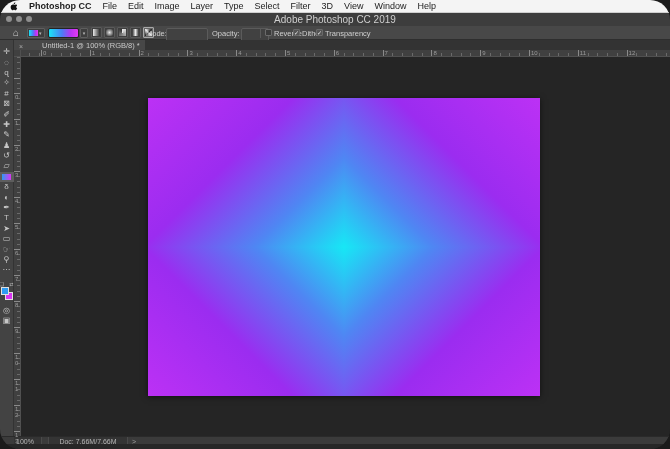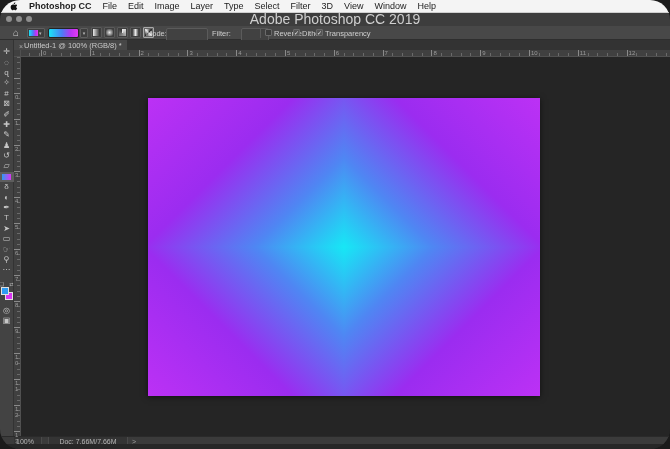--- a/index.html
+++ b/index.html
@@ -12,21 +12,21 @@
            border-bottom:1px solid #cfcfcf;display:flex;align-items:center;gap:11px;
            padding-left:10px;font-size:9px;color:#1c1c1c;white-space:nowrap;}
   .menubar .apple{display:flex;align-items:center;}
   .menu-item{cursor:default;}
   .app-name{font-weight:bold;}
 
   
   .titlebar{position:absolute;left:0;top:13px;width:670px;height:13px;background:#3d3d3d;}
   .traffic{position:absolute;left:6px;top:3px;display:flex;gap:4px;}
   .tl{width:6px;height:6px;border-radius:50%;background:#8f8f8f;}
-  .win-title{position:absolute;left:0;top:0;width:100%;text-align:center;font-size:14px;
+  .win-title{position:absolute;left:0;top:0;width:100%;text-align:center;font-size:10px;
              line-height:13px;color:#cfcfcf;}
 
   
   .optionsbar{position:absolute;left:0;top:26px;width:670px;height:14px;background:#484848;
               border-bottom:1px solid #2e2e2e;font-size:8px;color:#cfcfcf;}
   .ob-abs{position:absolute;}
   .home{left:13px;top:1px;font-size:10px;line-height:12px;color:#cccccc;}
   .preset{left:27px;top:2px;width:18px;height:10px;border:1px solid #5e5e5e;background:#3e3e3e;
           border-radius:1px;display:flex;align-items:center;gap:1px;padding:0 1px;}
   .preset-chip{width:9px;height:6px;}
@@ -49,21 +49,21 @@
           color:#d8d8d8;font-size:7.5px;display:flex;align-items:center;
           justify-content:space-between;padding:17px 2px;}
   .ob-divider{left:260px;top:2px;width:1px;height:10px;background:#5a5a5a;}
   .cb{top:3px;width:7px;height:7px;background:#3a3a3a;border:1px solid #6a6a6a;border-radius:1px;
       font-size:6px;line-height:6px;color:#e8e8e8;text-align:center;}
   .cb.checked{background:#555555;}
 
   
   .tabbar{position:absolute;left:14px;top:40px;width:656px;height:10px;background:#333333;}
   .tab{position:absolute;left:0;top:0;height:10px;background:#474747;color:#c9c9c9;
-       font-size:7.5px;display:flex;align-items:flex-end;gap:1px;padding:0 5px;}
+       font-size:7.5px;display:flex;align-items:flex-end;gap:19px;padding:0 5px;}
   .tab-close{font-size:7px;color:#aaaaaa;}
 
   
   .ruler-h{position:absolute;left:14px;top:50px;width:656px;height:7px;background:#404040;
            border-bottom:1px solid #505050;}
   .ruler-h::before{content:"";position:absolute;left:0;right:0;bottom:0;height:3px;
            background:repeating-linear-gradient(to right,#6a6a6a 0 1px,transparent 1px 9.76px);
            background-position:27px 0;}
   .ruler-h::after{content:"";position:absolute;inset:0;
            background:repeating-linear-gradient(to right,#8a8a8a 0 1px,transparent 1px 48.8px);
@@ -165,21 +165,21 @@
         <div class="gtype selected">
           <span class="gt-ic gt-diamond"></span>
         </div>
       </div>
 
     <span class="ob-abs ob-label" style="left:146px">Mode:</span>
     <div class="ob-abs select" style="left:166px;width:42px">
       <span>Normal</span>
       <span class="caret">▾</span>
     </div>
-    <span class="ob-abs ob-label" style="left:212px">Filter:</span>
+    <span class="ob-abs ob-label" style="left:212px">Opacity:</span>
     <div class="ob-abs select" style="left:241px;width:28px">
       <span>100%</span>
       <span class="caret">▾</span>
     </div>
     <div class="ob-abs ob-divider"></div>
     <div class="ob-abs cb" id="cb-reverse" style="left:265px"></div>
     <span class="ob-abs ob-label" style="left:274px">Reverse</span>
     <div class="ob-abs cb checked" id="cb-dither" style="left:293px">✓</div>
     <span class="ob-abs ob-label" style="left:302px">Dither</span>
     <div class="ob-abs cb checked" id="cb-transparency" style="left:316px">✓</div>

